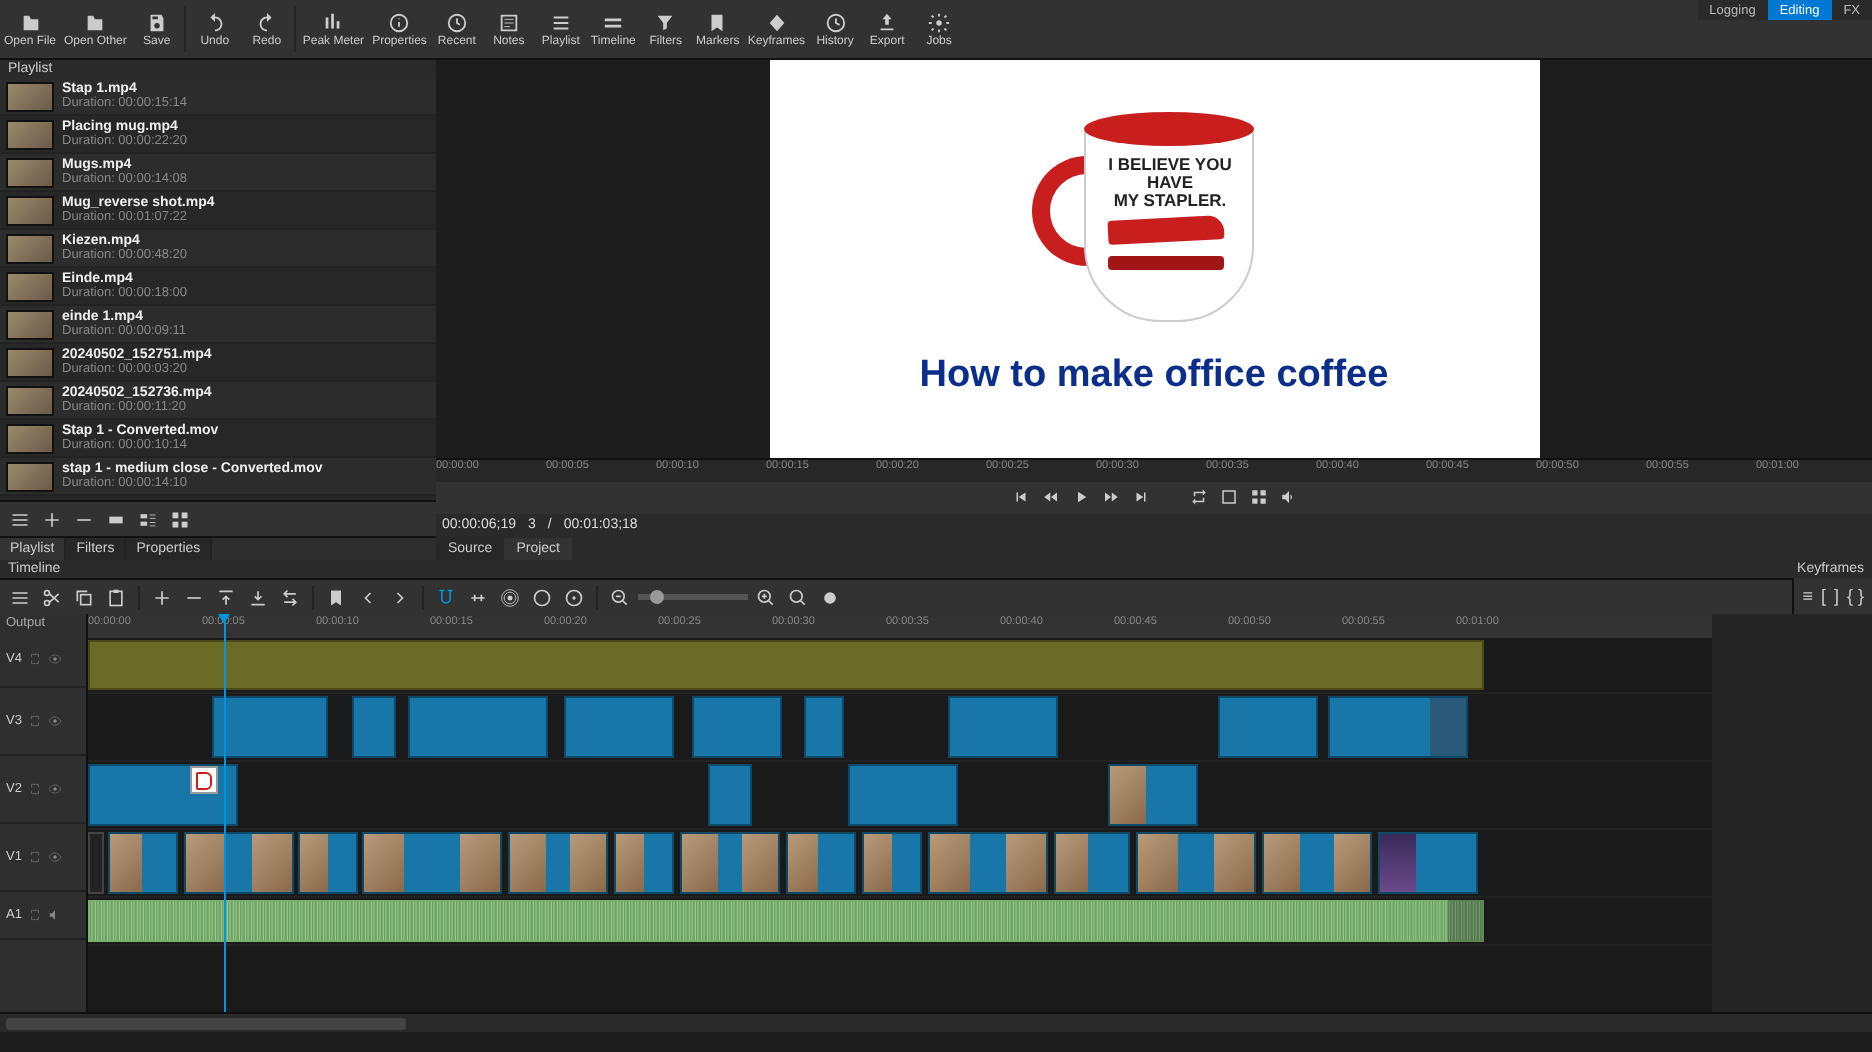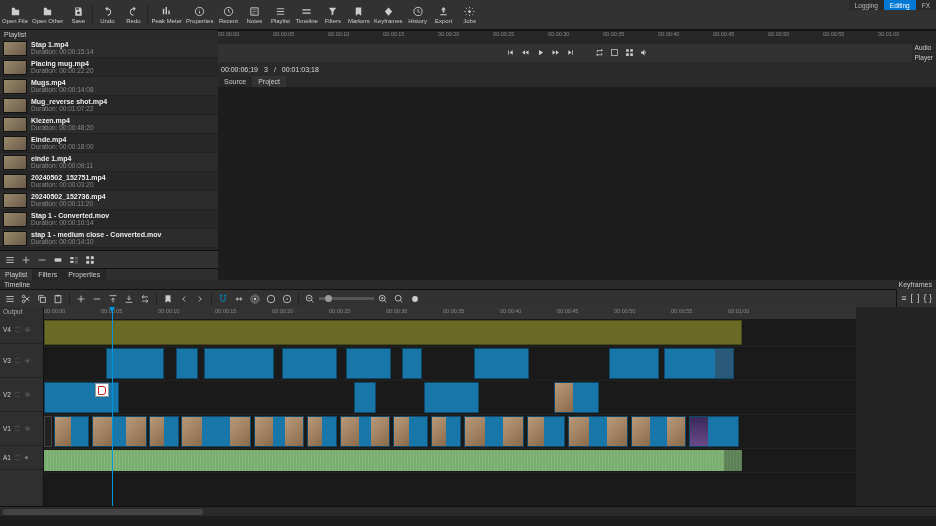--- a/index.html
+++ b/index.html
@@ -330,20 +330,35 @@
         </div>
     </div>
     <div class="pl-tabs">
       <div class="pl-tab active">Playlist</div>
       <div class="pl-tab">Filters</div>
       <div class="pl-tab">Properties</div>
     </div>
   </div>
 
   <div class="preview-area">
+    <div class="preview-vid">
+      <div class="vid-frame">
+        <div class="mug">
+          <div class="mug-handle"></div>
+          <div class="mug-body"></div>
+          <div class="mug-top"></div>
+          <div class="mug-text"><span>I BELIEVE YOU HAVE</span><br><span>MY STAPLER.</span></div>
+          <div class="stapler">
+              <div class="stapler-top"></div>
+              <div class="stapler-base"></div>
+            </div>
+        </div>
+        <div class="vid-title">How to make office coffee</div>
+      </div>
+    </div>
     <div class="preview-ruler" id="prev-ruler">
         <span class="ruler-tick" style="left: 0px;">00:00:00</span>
         <span class="ruler-tick" style="left: 55px;">00:00:05</span>
         <span class="ruler-tick" style="left: 110px;">00:00:10</span>
         <span class="ruler-tick" style="left: 165px;">00:00:15</span>
         <span class="ruler-tick" style="left: 220px;">00:00:20</span>
         <span class="ruler-tick" style="left: 275px;">00:00:25</span>
         <span class="ruler-tick" style="left: 330px;">00:00:30</span>
         <span class="ruler-tick" style="left: 385px;">00:00:35</span>
         <span class="ruler-tick" style="left: 440px;">00:00:40</span>

